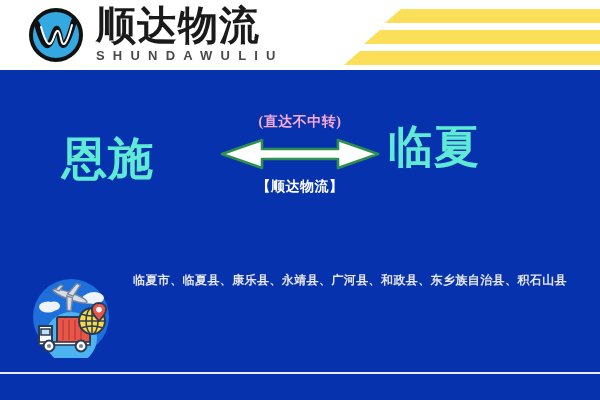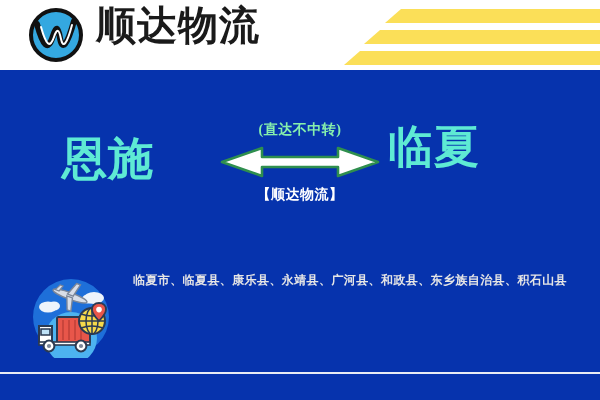--- a/index.html
+++ b/index.html
@@ -96,24 +96,23 @@
     position: absolute;
     left: 218px; top: 44px;
     width: 164px;
     text-align: center;
   }
   .mid-top {
     font-family: "Liberation Serif", "DejaVu Serif", serif;
     font-weight: bold;
     font-size: 14px;
     line-height: 16px;
-    color: #86efac;
+    color: #f9a8d4;
     white-space: nowrap;
     letter-spacing: 0.5px;
-    margin-top: 8px;
   }
   .arrow-box {
     margin-top: 7px;
     width: 164px;
     height: 36px;
     position: relative;
   }
   .arrow-box svg { display: block; }
   .mid-bottom {
     margin-top: 6px;
@@ -194,20 +193,21 @@
     <div class="logo-mark">
       <svg width="58" height="58" viewBox="0 0 58 58">
         <circle cx="29" cy="29" r="25" fill="#34a8e0" stroke="#111111" stroke-width="4"></circle>
         <path d="M10 18 C16 40, 21 46, 26 30 C29 20, 31 20, 33 32 C35 45, 40 40, 47 15" fill="none" stroke="#111111" stroke-width="6" stroke-linecap="round" stroke-linejoin="round"></path>
         <path d="M14 21 C19 39, 23 43, 27 31 C30 22, 32 23, 34 33 C36 43, 40 38, 45 19" fill="none" stroke="#ffffff" stroke-width="2" stroke-linecap="round"></path>
       </svg>
     </div>
 
     <div class="logo-text-wrap">
       <div class="logo-cn">顺达物流</div>
+      <div class="logo-en">SHUNDAWULIU</div>
     </div>
 
     <div class="stripes">
       <div class="stripe stripe-1"></div>
       <div class="stripe stripe-2"></div>
       <div class="stripe stripe-3"></div>
     </div>
   </div>
 
   <div class="route">

